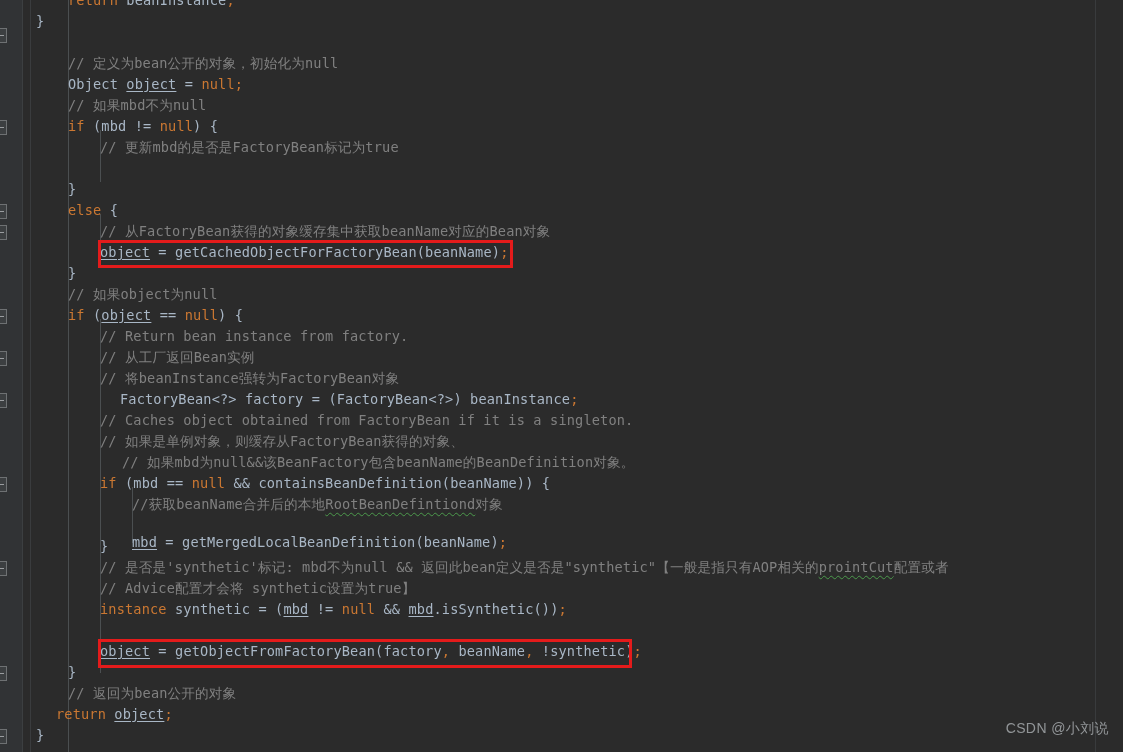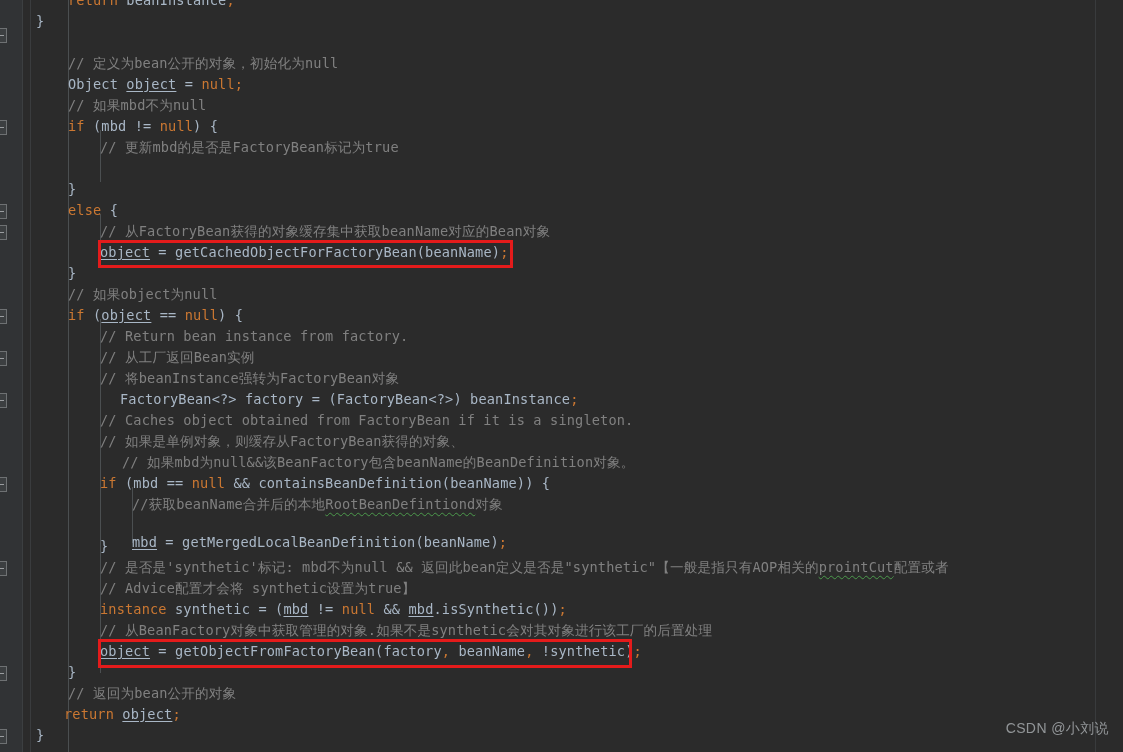--- a/index.html
+++ b/index.html
@@ -183,29 +183,28 @@
     <div class="line" style="top:532px;left:132px;"><span class="var-u">mbd</span> <span class="pun">=</span> <span class="mth">getMergedLocalBeanDefinition</span><span class="pun">(</span><span class="typ">beanName</span><span class="pun">)</span><span class="semi">;</span></div>
 
     <div class="line" style="top:536px;left:100px;"><span class="brace">}</span></div>
 
     <div class="line" style="top:578px;left:100px;"><span class="cmt">// Advice配置才会将 synthetic设置为true】</span></div>
 
     <div class="line" style="top:557px;left:100px;"><span class="cmt">// 是否是'synthetic'标记: mbd不为null &amp;&amp; 返回此bean定义是否是"synthetic"【一般是指只有AOP相关的<span class="squiggle">prointCut</span>配置或者</span></div>
 
     <div class="line" style="top:599px;left:100px;"><span class="kw">instance</span> <span class="typ">synthetic</span> <span class="pun">=</span> <span class="pun">(</span><span class="var-u">mbd</span> <span class="pun">!=</span> <span class="kw">null</span> <span class="pun">&amp;&amp;</span> <span class="var-u">mbd</span><span class="typ">.isSynthetic())</span><span class="semi">;</span></div>
 
-    <div class="line" style="top:620px;left:100px;"><span class="cmt">// 从BeanFactory对象中获取管理的对象.如果不是synthetic会对其对象进行该工厂的后置处理</span></div>
 
     <div class="line" style="top:641px;left:100px;"><span class="var-u">object</span> <span class="pun">=</span> <span class="mth">getObjectFromFactoryBean</span><span class="pun">(</span><span class="typ">factory</span><span class="semi">,</span> <span class="typ">beanName</span><span class="semi">,</span> <span class="pun">!</span><span class="typ">synthetic</span><span class="pun">)</span><span class="semi">;</span></div>
 
     <div class="line" style="top:662px;left:68px;"><span class="brace">}</span></div>
 
     <div class="line" style="top:683px;left:68px;"><span class="cmt">// 返回为bean公开的对象</span></div>
 
-    <div class="line" style="top:704px;left:64px;"><span class="kw">return</span> <span class="var-u">object</span><span class="semi">;</span></div>
+    <div class="line" style="top:704px;left:56px;"><span class="kw">return</span> <span class="var-u">object</span><span class="semi">;</span></div>
 
     <div class="line" style="top:725px;left:36px;"><span class="brace">}</span></div>
 
   </div>
 
   <div class="redbox" style="left:98px;top:240px;width:415px;height:28px;"></div>
   <div class="redbox" style="left:98px;top:639px;width:534px;height:29px;"></div>
 
   <div id="watermark">CSDN @小刘说</div>
 

